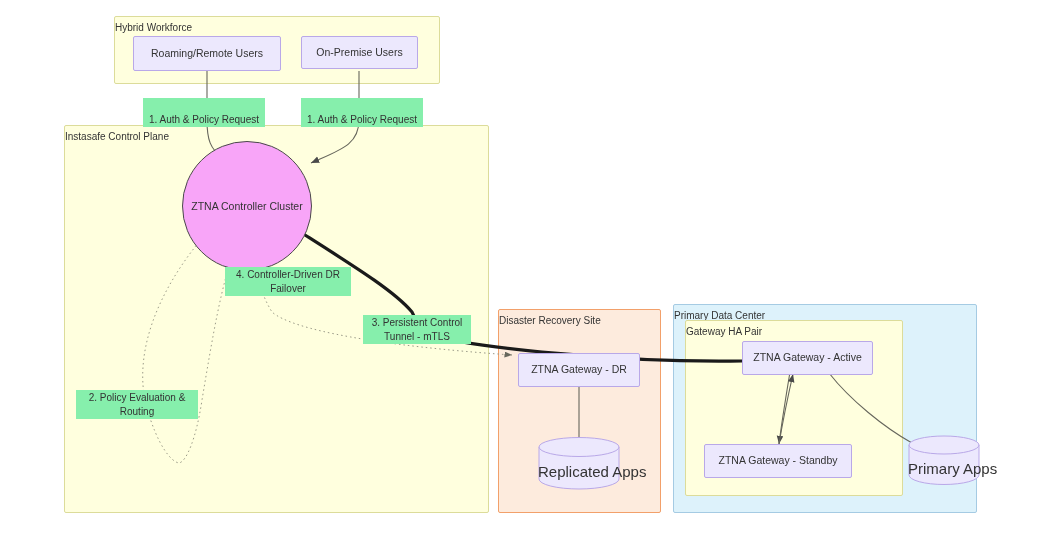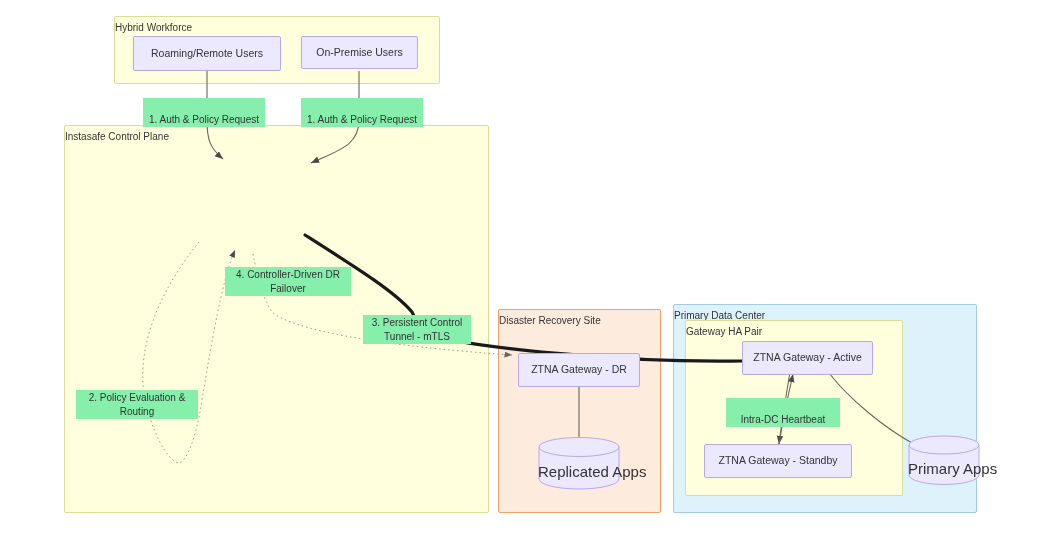--- a/index.html
+++ b/index.html
@@ -169,20 +169,23 @@
   </svg>
 
   <div class="node" style="left:133px; top:36px; width:148px; height:35px;">
     <span>Roaming/Remote Users</span>
   </div>
 
   <div class="node" style="left:301px; top:36px; width:117px; height:33px;">
     <span>On-Premise Users</span>
   </div>
 
+  <div class="circle-node" style="left:182px; top:141px; width:130px; height:130px;">
+    <span>ZTNA Controller Cluster</span>
+  </div>
 
   <div class="node" style="left:518px; top:341px; width:122px; height:34px;margin-top:12px;">
     <span>ZTNA Gateway - DR</span>
   </div>
 
   <div class="node" style="left:704px; top:444px; width:148px; height:34px;">
     <span>ZTNA Gateway - Standby</span>
   </div>
 
   <div class="node" style="left:742px; top:341px; width:131px; height:34px;">
@@ -215,17 +218,14 @@
 
   <div class="elabel" style="left:76px; top:390px; width:122px; white-space:pre-line;">2. Policy Evaluation &amp;
 Routing</div>
 
   <div class="elabel" style="left:225px; top:267px; width:126px; white-space:pre-line;">4. Controller-Driven DR
 Failover</div>
 
   <div class="elabel" style="left:363px; top:267px; width:108px; white-space:pre-line;margin-top:48px;">3. Persistent Control
 Tunnel - mTLS</div>
 
-  <div class="elabel" style="left:726px; top:398px; width:114px;">
-    <span>Intra-DC Heartbeat</span>
-  </div>
 
 </div>
 
 </body></html>

